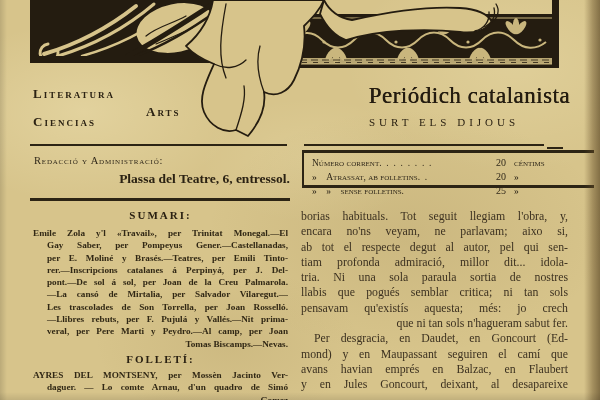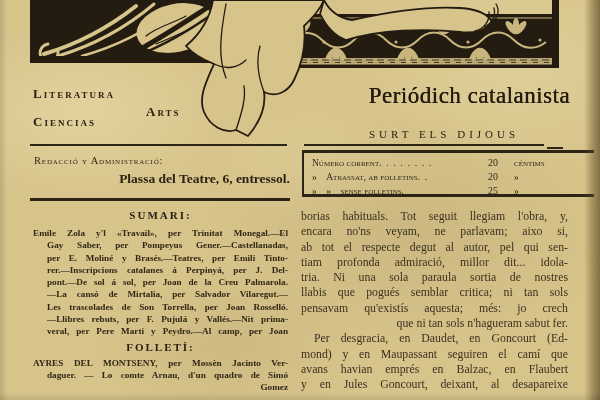--- a/index.html
+++ b/index.html
@@ -18,37 +18,37 @@
   }
   .abs{position:absolute;}
   
   .mast-svg{position:absolute;left:28px;top:0;}
   .topic{font-variant:small-caps;font-weight:600;font-size:13px;letter-spacing:2px;color:#2b2213;}
   .l-literatura{left:33px;top:86px;}
   .l-arts{left:146px;top:104px;}
   .l-ciencias{left:33px;top:114px;}
   .title{left:318px;top:83px;width:252px;text-align:right;font-size:23px;font-weight:500;
          color:#241c10;text-shadow:.4px 0 0 #241c10;letter-spacing:.5px;}
-  .subtitle{left:320px;top:128px;width:248px;text-align:center;font-size:11px;letter-spacing:4px;color:#2b2213;}
+  .subtitle{left:320px;top:116px;width:248px;text-align:center;font-size:11px;letter-spacing:4px;color:#2b2213;}
   
   .rule{background:#2c2414;}
   .rule-l1{left:30px;top:144px;width:257px;height:2px;}
   .rule-r1{left:304px;top:144px;width:240px;height:2px;}
   .rule-r1b{left:547px;top:147px;width:16px;height:2px;}
   .rule-l2{left:30px;top:198px;width:260px;height:3px;}
   
   .admin-label{left:34px;top:155px;font-variant:small-caps;font-size:10.5px;letter-spacing:.8px;color:#30281a;}
   .admin-address{left:58px;top:171px;width:232px;text-align:right;font-weight:700;font-size:13.5px;color:#2b2213;}
   
-  .pricebox{left:302px;top:150px;width:292px;height:47px;
+  .pricebox{left:302px;top:150px;width:292px;height:38px;
     border-top:3px solid #2c2414;border-bottom:3px solid #2c2414;border-left:2px solid #2c2414;
     padding:3px 0 0 8px;box-sizing:border-box;}
   .prow{display:grid;grid-template-columns:176px 26px auto;line-height:14px;
     font-variant:small-caps;font-size:9.5px;color:#30281a;}
-  .prow .pv{text-align:left;font-size:10px;}
+  .prow .pv{text-align:center;font-size:10px;}
   .prow .pu{}
   
   .col-left{left:33px;top:209px;width:255px;color:#312815;}
   .col-head{text-align:center;font-weight:700;font-size:11px;letter-spacing:2px;color:#2a2112;}
   .sum-h{margin-bottom:6px;}
   .fol-h{margin-top:3px;margin-bottom:4px;}
   .hang{font-weight:700;font-size:9.2px;}
   .hang .tline{height:12.3px;line-height:12.3px;}
   .hang .tline{padding-left:14px;}
   .hang .tline:first-child{padding-left:0;}
@@ -198,20 +198,21 @@
     <div class="hang">
         <div class="tline">Emile Zola y'l «Travail», per Trinitat Monegal.—El</div>
         <div class="tline">Gay Saber, per Pompeyus Gener.—Castellanadas,</div>
         <div class="tline">per E. Moliné y Brasés.—Teatres, per Emili Tinto-</div>
         <div class="tline">rer.—Inscripcions catalanes á Perpinyá, per J. Del-</div>
         <div class="tline">pont.—De sol á sol, per Joan de la Creu Palmarola.</div>
         <div class="tline">—La cansó de Mirtalia, per Salvador Vilaregut.—</div>
         <div class="tline">Les trascolades de Son Torrella, per Joan Rosselló.</div>
         <div class="tline">—Llibres rebuts, per F. Pujulá y Vallés.—Nit prima-</div>
         <div class="tline">veral, per Pere Marti y Peydro.—Al camp, per Joan</div>
+        <div class="tline nojust">Tomas Biscamps.—Nevas.</div>
       </div>
     <div class="col-head fol-h">FOLLETÍ:</div>
     <div class="hang">
         <div class="tline">AYRES DEL MONTSENY, per Mossèn Jacinto Ver-</div>
         <div class="tline">daguer. — Lo comte Arnau, d'un quadro de Simó</div>
         <div class="tline nojust">Gomez</div>
       </div>
   </div>
 
   <div class="abs col-right">

